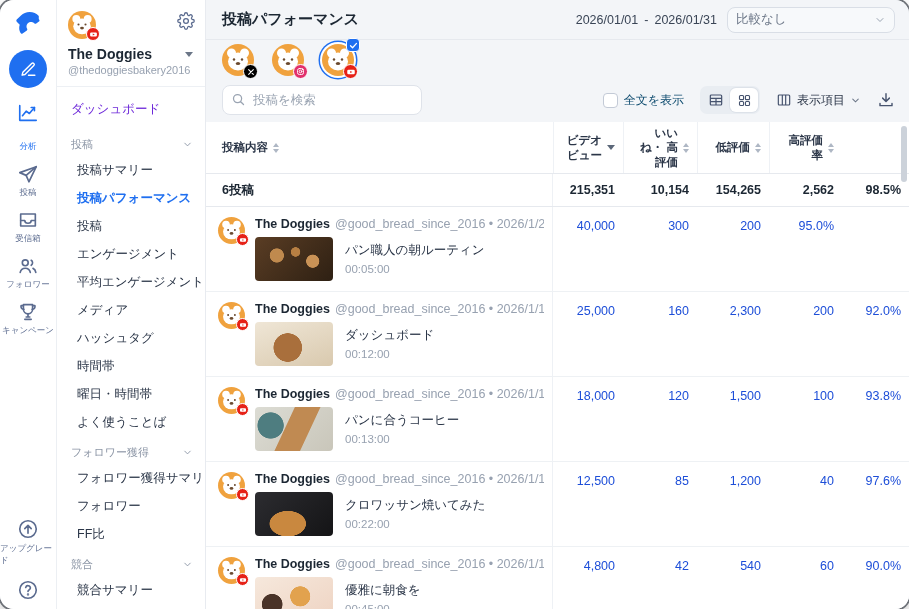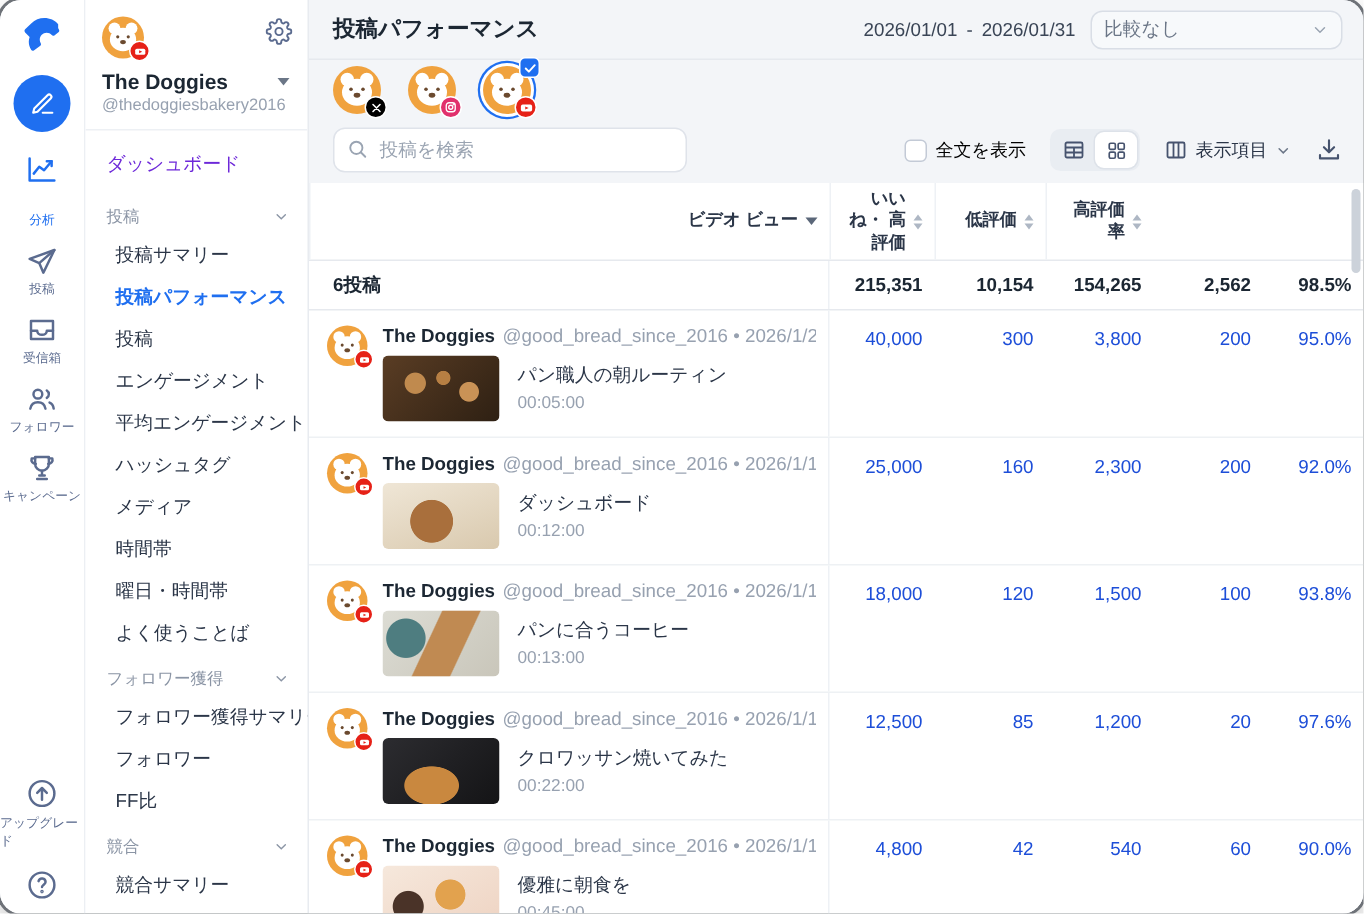--- a/index.html
+++ b/index.html
@@ -51,28 +51,28 @@
   .compare-select{ width:168px; height:26px; border:1px solid #d9dee6; border-radius:8px; background:#f7f9fb; display:flex; align-items:center; padding:0 8px; font-size:12.5px; color:#6b7687; cursor:pointer; }
   .compare-select .chev{ margin-left:auto; width:12px; height:12px; color:#9aa4b2; }
   .accounts{ height:38px; display:flex; align-items:center; gap:18px; padding:2px 0 0 16px; flex:0 0 auto; }
   .chip{ position:relative; width:32px; height:32px; cursor:pointer; }
   .chip .avatar{ width:32px; height:32px; }
   .chip .badge{ width:15px; height:15px; right:-4px; bottom:-3px; }
   .chip.selected .avatar{ box-shadow:0 0 0 2px #fff, 0 0 0 3.5px #1f6ff0; }
   .chip .check{ position:absolute; top:-6px; right:-6px; width:14px; height:14px; border-radius:4px; background:#1f6ff0; border:1.5px solid #fff; color:#fff; display:none; align-items:center; justify-content:center; }
   .chip.selected .check{ display:flex; }
   .toolbar{ height:44px; display:flex; align-items:center; padding:0 14px 0 16px; flex:0 0 auto; }
-  .search-box{ position:relative; width:236px; }
+  .search-box{ position:relative; width:200px; }
   .search-box svg{ position:absolute; left:9px; top:7px; width:15px; height:15px; color:#9aa4b2; }
   .search-input{ width:100%; height:30px; border:1px solid #dfe3ea; border-radius:8px; background:#fff; padding:0 10px 0 30px; font-size:12.5px; color:#333; outline:none; font-family:inherit; }
   .search-input::placeholder{ color:#9aa4b2; }
   .toolbar-right{ margin-left:auto; display:flex; align-items:center; gap:16px; }
   .check-row{ display:flex; align-items:center; gap:6px; cursor:pointer; }
   .checkbox{ width:15px; height:15px; border:1.5px solid #c3cad6; border-radius:4px; background:#fff; }
-  .check-label{ font-size:12px; color:#000000; }
+  .check-label{ font-size:12px; color:#0c4a6e; }
   .seg{ display:flex; background:#e9edf2; border-radius:7px; padding:2px; }
   .seg-btn{ width:28px; height:24px; display:flex; align-items:center; justify-content:center; color:#46536e; border-radius:6px; cursor:pointer; }
   .seg-btn.on{ background:#fff; box-shadow:0 0 0 1px #dde2e9; }
   .cols-btn{ display:flex; align-items:center; gap:5px; color:#2b3648; font-size:12px; cursor:pointer; }
   .cols-btn .cic{ width:16px; height:16px; color:#46536e; }
   .cols-btn .chev{ width:11px; height:11px; color:#6b7687; }
   .dl-btn{ width:18px; height:18px; color:#46536e; cursor:pointer; }
   
   .table{ background:#fff; flex:1 1 auto; overflow:hidden; display:flex; flex-direction:column; }
   .tgrid{ display:grid; grid-template-columns:1fr 70px 74px 72px 73px 67px; }
@@ -217,22 +217,22 @@
         <span>投稿</span>
         <svg class="chev" viewBox="0 0 24 24" fill="none" stroke="currentColor" stroke-width="2" stroke-linecap="round">
             <path d="M6 9l6 6 6-6"></path>
           </svg>
       </div>
       <a class="menu-item">投稿サマリー</a>
       <a class="menu-item active">投稿パフォーマンス</a>
       <a class="menu-item">投稿</a>
       <a class="menu-item">エンゲージメント</a>
       <a class="menu-item">平均エンゲージメント</a>
+      <a class="menu-item">メディア</a>
       <a class="menu-item">ハッシュタグ</a>
-      <a class="menu-item">メディア</a>
       <a class="menu-item">時間帯</a>
       <a class="menu-item">曜日・時間帯</a>
       <a class="menu-item">よく使うことば</a>
 
       <div class="menu-section">
         <span>フォロワー獲得</span>
         <svg class="chev" viewBox="0 0 24 24" fill="none" stroke="currentColor" stroke-width="2" stroke-linecap="round">
             <path d="M6 9l6 6 6-6"></path>
           </svg>
       </div>
@@ -369,20 +369,27 @@
               <path d="M12 3.5v10M7.5 9.5l4.5 4.5 4.5-4.5"></path>
               <path d="M4 16.5v3h16v-3"></path>
             </svg>
         </div>
       </div>
     </div>
 
     <div class="table">
 
       <div class="tgrid thead">
+        <div class="th first">
+          <span>投稿内容</span>
+          <span class="sort">
+              <i class="up"></i>
+              <i class="dn"></i>
+            </span>
+        </div>
         <div class="th">
           <span>ビデオ ビュー</span>
             <span class="sort-desc"></span>
         </div>
         <div class="th">
           <span>いいね・ 高評価</span>
           <span class="sort">
               <i class="up"></i>
               <i class="dn"></i>
             </span>
@@ -436,21 +443,20 @@
               <div class="thumb" style="background:radial-gradient(circle at 28% 42%, #c08a4e 0 11%, transparent 12%),radial-gradient(circle at 52% 34%, #b77f43 0 9%, transparent 10%),radial-gradient(circle at 74% 55%, #c99256 0 10%, transparent 11%),linear-gradient(135deg,#5a3d24,#2e2013)"></div>
               <div>
                 <div class="ptitle">パン職人の朝ルーティン</div>
                 <div class="pduration">00:05:00</div>
               </div>
             </div>
           </div>
         </div>
         <div class="td-num">40,000</div>
         <div class="td-num">300</div>
-        <div class="td-num">3,800</div>
         <div class="td-num">200</div>
         <div class="td-num">95.0%</div>
       </div>
 
       <div class="tgrid trow">
         <div class="td-post">
           <div class="pavatar">
             <div class="avatar"><svg viewBox="0 0 32 32">
                   <circle cx="9.5" cy="9" r="4.5" fill="#fff"></circle>
                   <circle cx="22.5" cy="9" r="4.5" fill="#fff"></circle>
@@ -545,21 +551,21 @@
               <div>
                 <div class="ptitle">クロワッサン焼いてみた</div>
                 <div class="pduration">00:22:00</div>
               </div>
             </div>
           </div>
         </div>
         <div class="td-num">12,500</div>
         <div class="td-num">85</div>
         <div class="td-num">1,200</div>
-        <div class="td-num">20</div>
+        <div class="td-num">40</div>
         <div class="td-num">97.6%</div>
       </div>
 
       <div class="tgrid trow">
         <div class="td-post">
           <div class="pavatar">
             <div class="avatar"><svg viewBox="0 0 32 32">
                   <circle cx="9.5" cy="9" r="4.5" fill="#fff"></circle>
                   <circle cx="22.5" cy="9" r="4.5" fill="#fff"></circle>
                   <ellipse cx="16" cy="17.5" rx="10" ry="9" fill="#fff"></ellipse>

